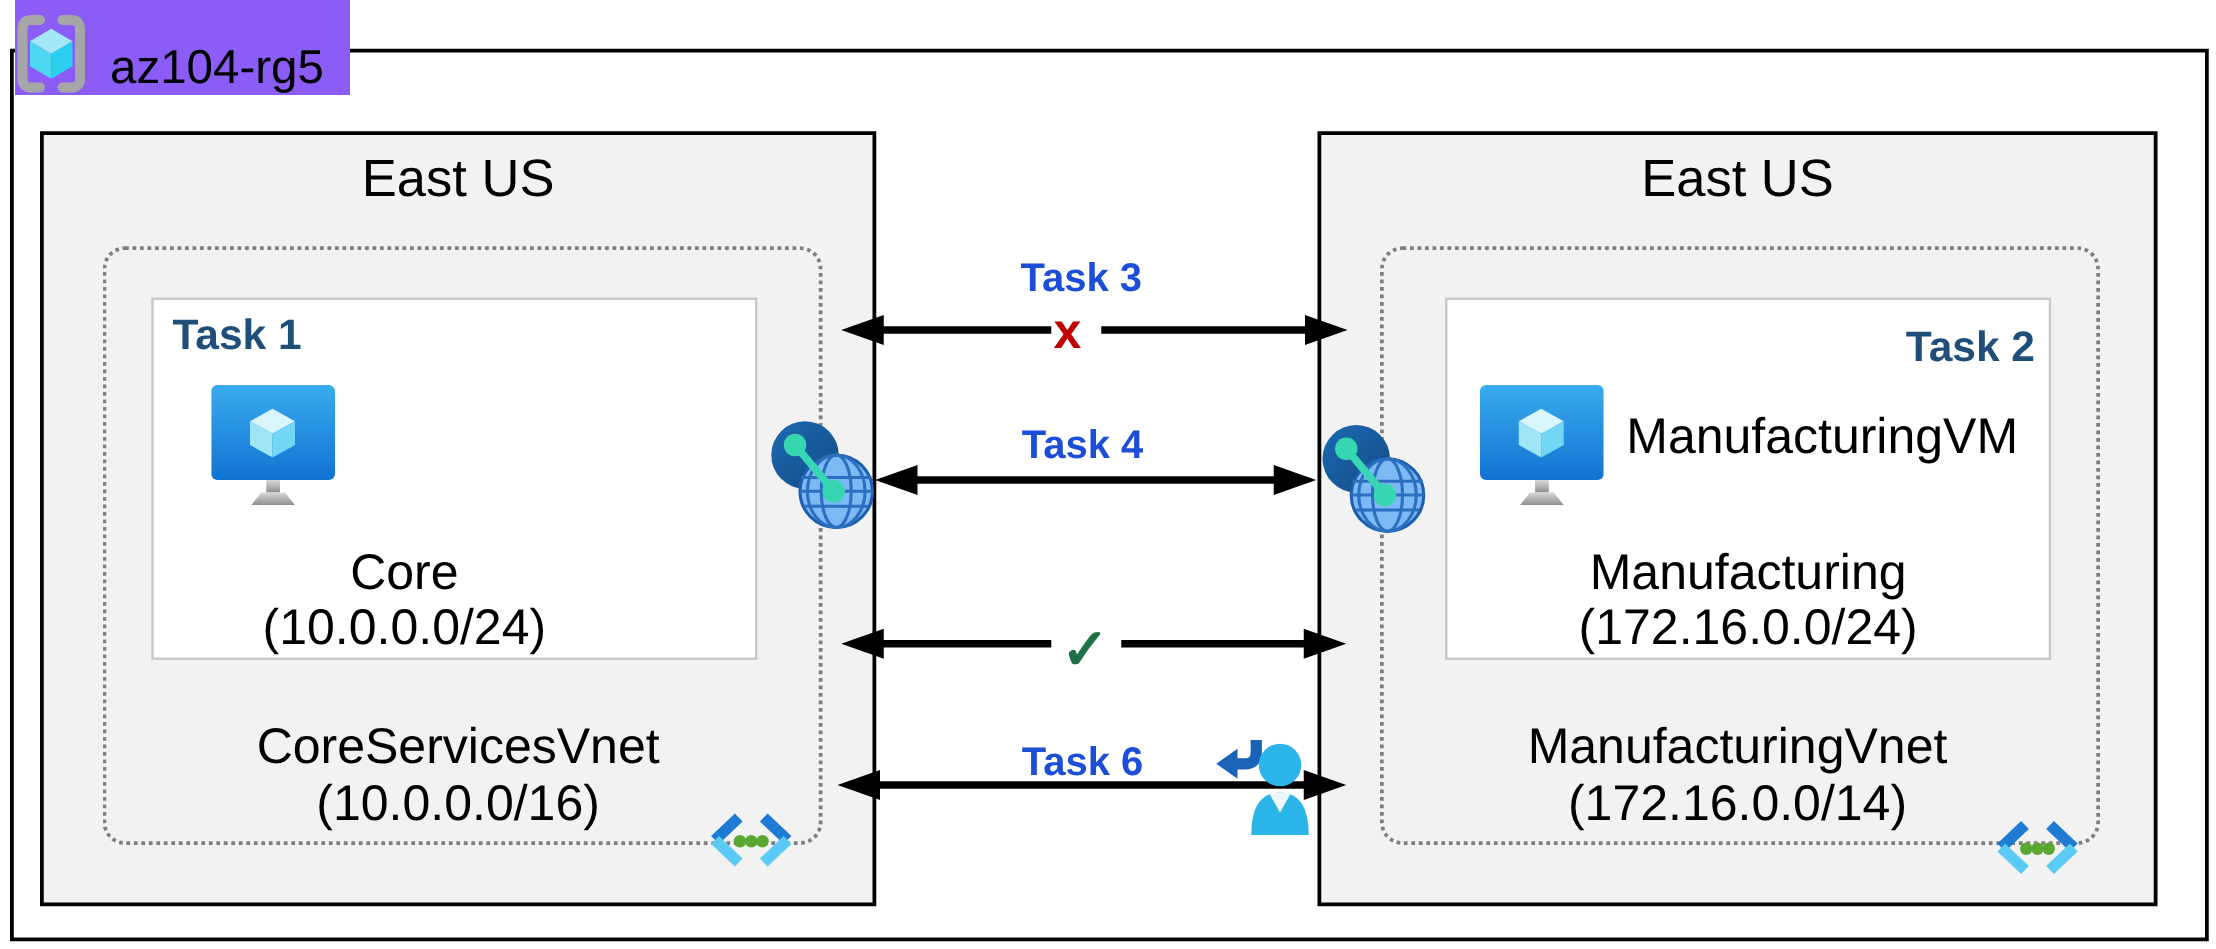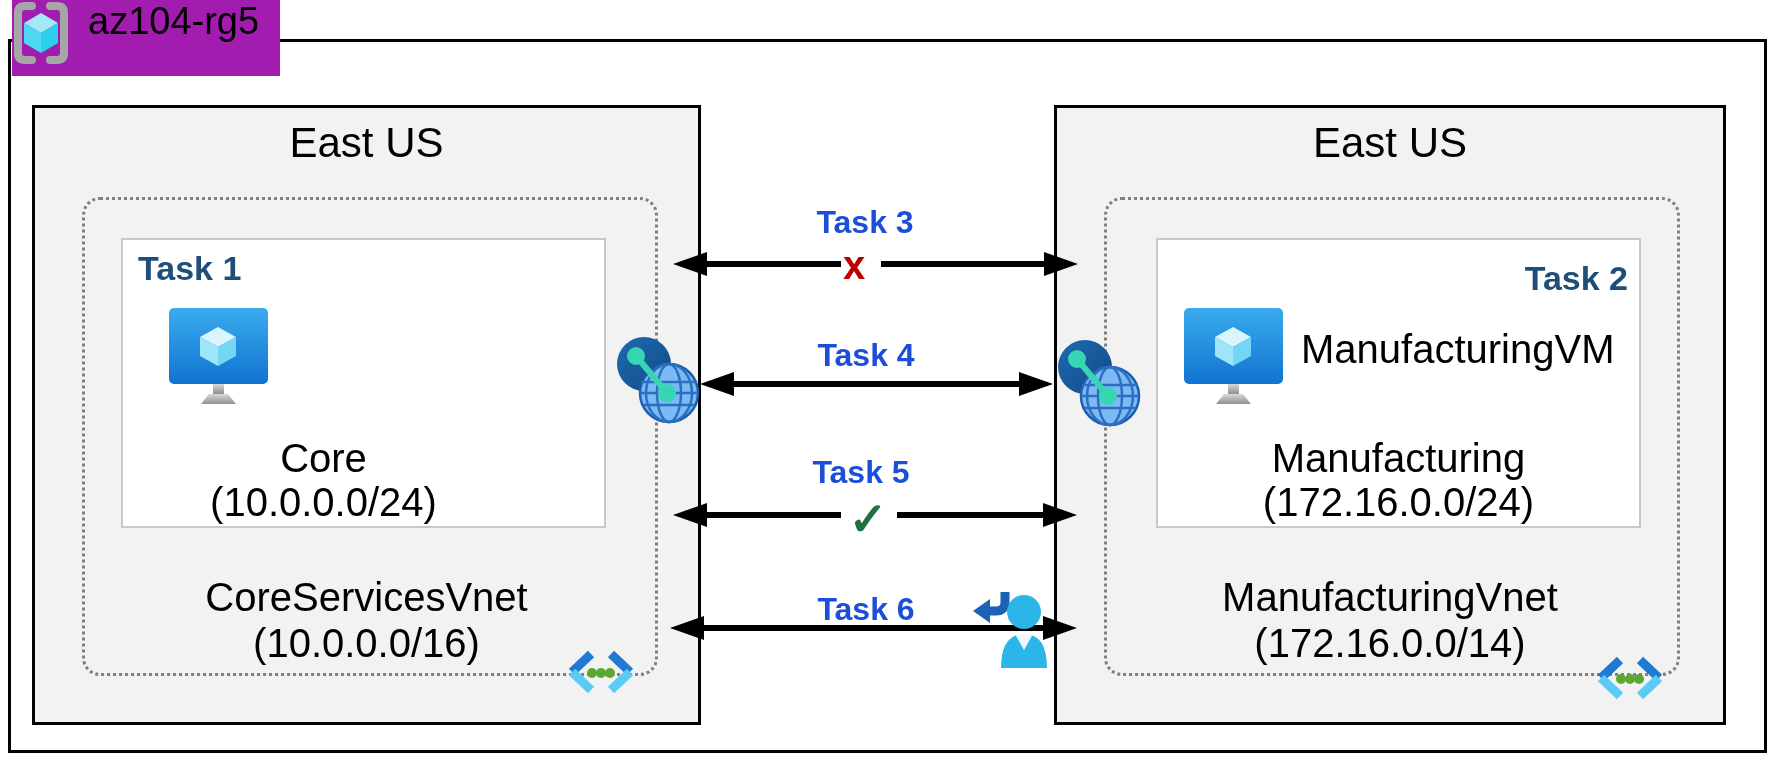--- a/index.html
+++ b/index.html
@@ -3,22 +3,22 @@
 <meta charset="utf-8">
 <style>
   html,body{margin:0;padding:0;background:#fff;}
   #canvas{
     position:relative;width:1773px;height:759px;background:#fff;
     font-family:"Liberation Sans",sans-serif;color:#000;overflow:hidden;
   }
   
   .rg-border{position:absolute;left:8px;top:39px;width:1759px;height:714px;
     border:3px solid #000;box-sizing:border-box;}
-  .rg-chip{position:absolute;left:12px;top:0px;width:268px;height:76px;background:#a21caf;
-    display:flex;align-items:flex-start;z-index:4;}
+  .rg-chip{position:absolute;left:12px;top:0px;width:268px;height:76px;background:#8b5cf6;
+    display:flex;align-items:flex-end;z-index:4;}
   .rg-chip svg{flex:0 0 auto;}
   .rg-name{font-size:38px;margin-left:18px;white-space:nowrap;}
   
   .region{position:absolute;top:105px;width:669px;height:620px;background:#f2f2f2;
     border:3px solid #000;box-sizing:border-box;}
   .region.left{left:32px;}
   .region.right{left:1054px;width:672px;}
   .region-title{position:absolute;top:12px;left:0;width:100%;text-align:center;
     font-size:42px;line-height:46px;}
   .vnet{position:absolute;left:47px;top:89px;width:576px;height:479px;
@@ -177,21 +177,20 @@
     <line x1="27" y1="46" x2="83" y2="46" stroke="#2b6fc0" stroke-width="2.5"></line>
     <line x1="26" y1="57" x2="84" y2="57" stroke="#2b6fc0" stroke-width="2.5"></line>
     <line x1="29" y1="69" x2="81" y2="69" stroke="#2b6fc0" stroke-width="2.5"></line>
     <line x1="22" y1="20" x2="53" y2="57" stroke="#37d6b2" stroke-width="6"></line>
     <circle cx="22" cy="20" r="9" fill="#37d6b2"></circle>
     <circle cx="53" cy="57" r="9" fill="#37d6b2"></circle>
   </svg>
 
   <div class="conn-label" style="left:740px;top:201px;">Task 3</div>
   <div class="conn-label" style="left:741px;top:334px;">Task 4</div>
-  <div class="conn-label" style="left:736px;top:451px;">Task 5</div>
   <div class="conn-label" style="left:741px;top:588px;">Task 6</div>
 
   <svg class="arrow" style="left:665px;top:248px;" width="421" height="32">
     <polygon points="8,16 42,4 42,28" fill="#000"></polygon>
     <line x1="40" y1="16" x2="176" y2="16" stroke="#000" stroke-width="6"></line>
     <line x1="216" y1="16" x2="381" y2="16" stroke="#000" stroke-width="6"></line>
     <polygon points="413,16 379,4 379,28" fill="#000"></polygon>
   </svg>
   <svg class="arrow" style="left:692px;top:368px;" width="369" height="32">
     <polygon points="8,16 42,4 42,28" fill="#000"></polygon>

